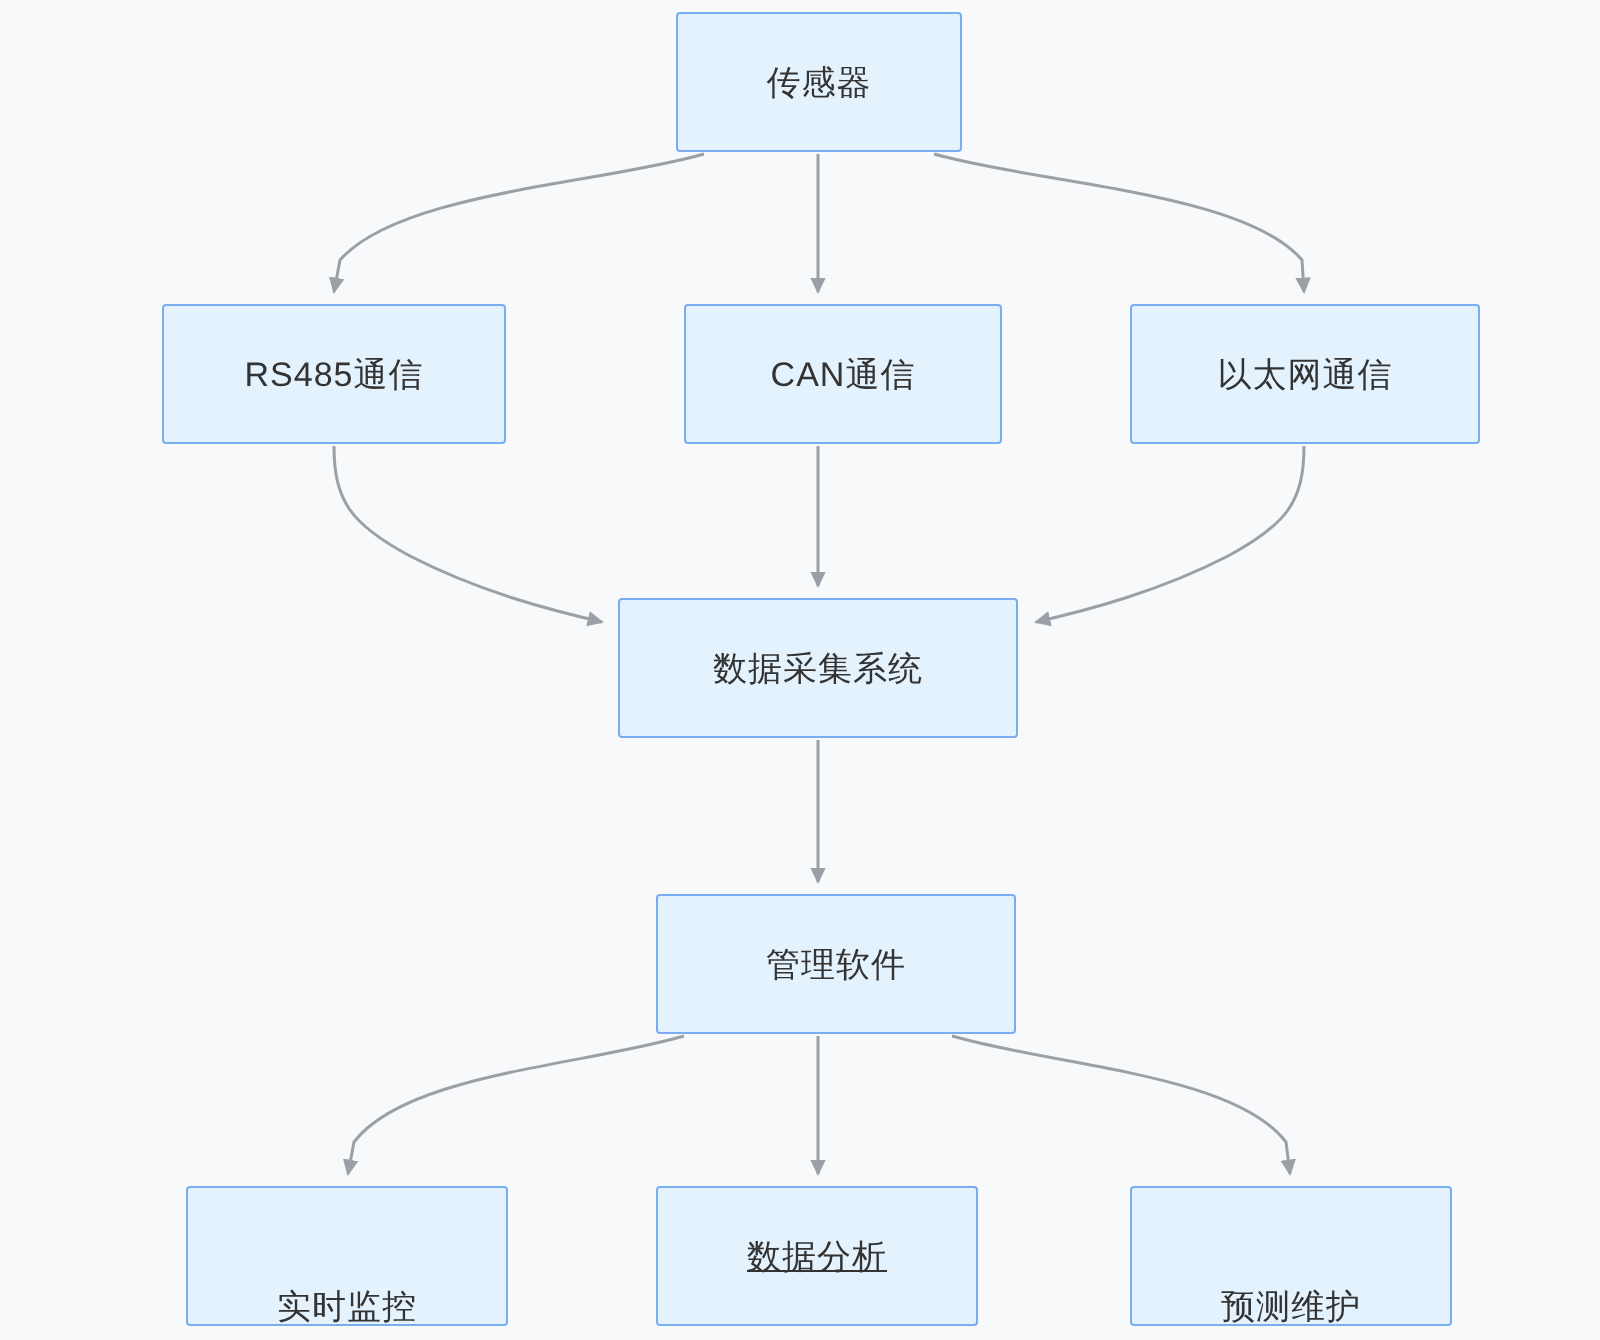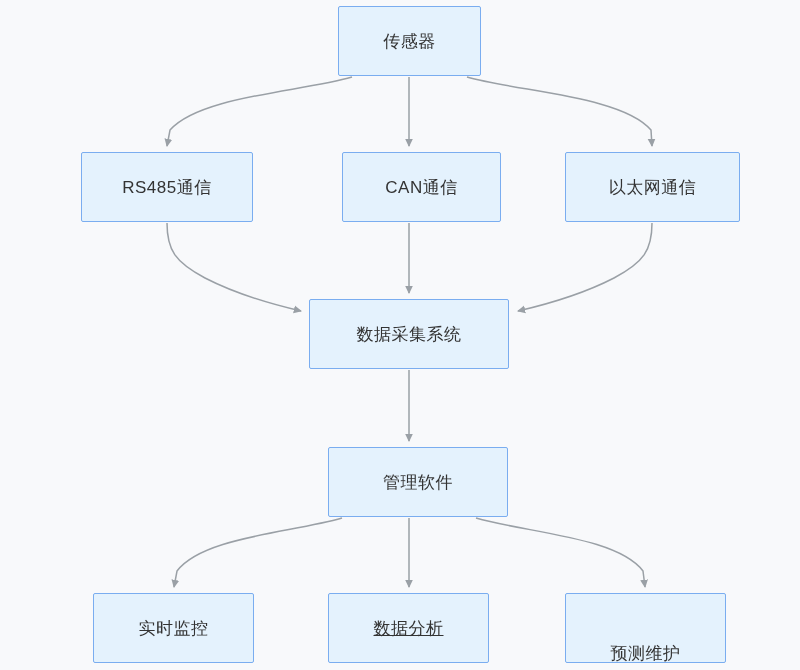--- a/index.html
+++ b/index.html
@@ -91,21 +91,21 @@
   </div>
 
   <div class="node" style="left:309px; top:299px; width:200px; height:70px;">
     <span class="node-label">数据采集系统</span>
   </div>
 
   <div class="node" style="left:328px; top:447px; width:180px; height:70px;">
     <span class="node-label">管理软件</span>
   </div>
 
-  <div class="node" style="left:93px; top:593px; width:161px; height:70px;">
+  <div class="node" style="left:93px; top:593px; width:161px; height:70px;align-items:flex-end;">
     <span class="node-label">实时监控</span>
   </div>
 
   <div class="node" style="left:328px; top:593px; width:161px; height:70px;text-decoration:underline;">
     <span class="node-label">数据分析</span>
   </div>
 
   <div class="node" style="left:565px; top:593px; width:161px; height:70px;align-items:flex-end;">
     <span class="node-label">预测维护</span>
   </div>

